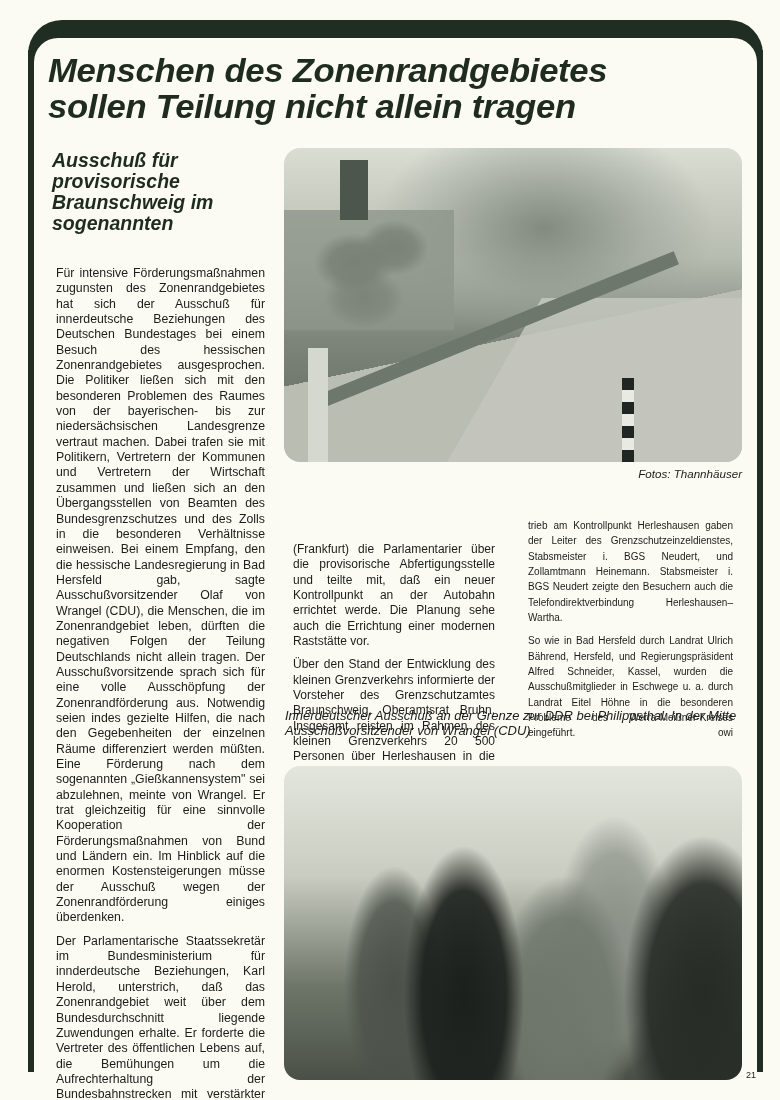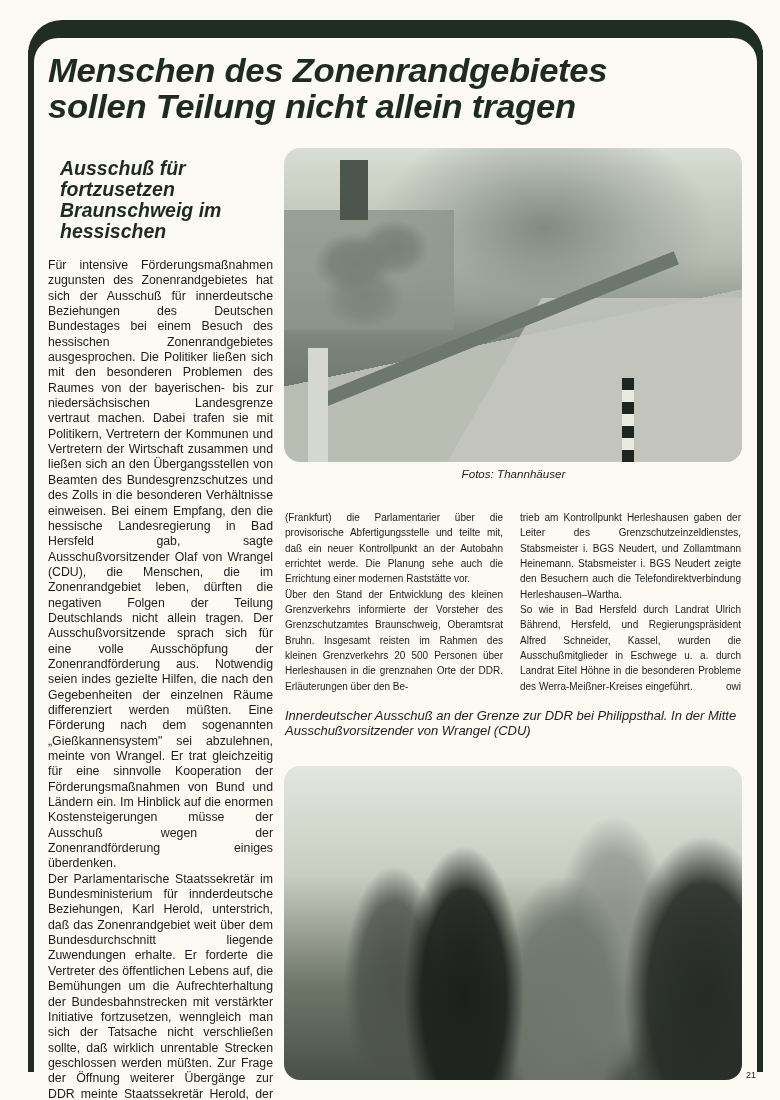--- a/index.html
+++ b/index.html
@@ -28,28 +28,28 @@
   .headline {
     position: absolute; left: 48px; top: 52px; width: 700px;
     font-family: "Liberation Sans", sans-serif; font-weight: bold; font-style: italic;
     font-size: 34px; line-height: 36px; letter-spacing: -0.3px;
     color: #1f2b20; margin: 0;
     transform: scaleX(1.02); transform-origin: left;
   }
   .subhead {
     position: absolute; left: 48px; top: 146px; width: 230px;
     font-weight: bold; font-style: italic; font-size: 19.5px; line-height: 21px;
-    color: #1f2b20; margin: 12px;
+    color: #1f2b20; margin: 4px;
   }
   .col-left {
     position: absolute; left: 48px; top: 258px; width: 225px;
     font-size: 12.3px; line-height: 15.35px; text-align: justify;
     color: #1b1d1a;
   }
-  .col-left p, .col-mid p, .col-right p { margin: 0; }
+  .col-left p, .col-mid p, .col-right p { margin: 8px; }
   .photo {
     position: absolute; border-radius: 16px; overflow: hidden;
   }
   .photo1 {
     left: 284px; top: 148px; width: 458px; height: 314px;
     background:
       radial-gradient(ellipse 40px 30px at 70px 115px, #2b332d 0%, rgba(43,51,45,0.85) 60%, rgba(0,0,0,0) 100%),
       radial-gradient(ellipse 35px 28px at 110px 100px, #2e362f 0%, rgba(46,54,47,0.8) 60%, rgba(0,0,0,0) 100%),
       radial-gradient(ellipse 40px 30px at 80px 150px, #39413a 0%, rgba(57,65,58,0.7) 60%, rgba(0,0,0,0) 100%),
       radial-gradient(ellipse 170px 110px at 260px 80px, rgba(120,128,118,0.85) 0%, rgba(150,158,148,0.5) 60%, rgba(0,0,0,0) 100%),
@@ -77,24 +77,24 @@
     background: #d5d8cf;
   }
   .photo1 .pole {
     position: absolute; left: 338px; top: 230px; width: 12px; height: 84px;
     background: repeating-linear-gradient(180deg, #1f2520 0 12px, #e9ebe3 12px 24px);
   }
   .caption1 {
     position: absolute; left: 285px; top: 466px; width: 457px;
     font-style: italic; font-size: 11.6px; line-height: 15px; color: #1b1d1a;
   }
-  .caption1 .credit { display: block; text-align: center; }
+  .caption1 .credit { display: block; text-align: right; }
   .col-mid {
-    position: absolute; left: 285px; top: 510px; width: 218px;
-    font-size: 10px; line-height: 15.35px; text-align: justify;
+    position: absolute; left: 285px; top: 534px; width: 218px;
+    font-size: 12px; line-height: 15.35px; text-align: justify;
   }
   .col-right {
     position: absolute; left: 520px; top: 510px; width: 221px;
     font-size: 10px; line-height: 15.35px; text-align: justify;
   }
   .sig { float: right; }
   .caption2 {
     position: absolute; left: 285px; top: 708px; width: 457px;
     font-style: italic; font-size: 13px; line-height: 15px; color: #1b1d1a;
   }
@@ -121,23 +121,23 @@
 <div class="frame-left"></div>
 <div class="frame-right"></div>
 
 <h1 class="headline">
   <span>Menschen des Zonenrandgebietes</span><br>
   <span>sollen Teilung nicht allein tragen</span>
 </h1>
 
 <h2 class="subhead">
   <span>Ausschuß für</span><br>
-  <span>fortzusetzen</span><br>
+  <span>provisorische</span><br>
   <span>Braunschweig im</span><br>
-  <span>hessischen</span><br>
+  <span>sogenannten</span><br>
 </h2>
 
 <div class="col-left">
   <p>Für intensive Förderungsmaßnahmen zugunsten des Zonenrandgebietes hat sich der Ausschuß für innerdeutsche Beziehungen des Deutschen Bundestages bei einem Besuch des hessischen Zonenrandgebietes ausgesprochen. Die Politiker ließen sich mit den besonderen Problemen des Raumes von der bayerischen- bis zur niedersächsischen Landesgrenze vertraut machen. Dabei trafen sie mit Politikern, Vertretern der Kommunen und Vertretern der Wirtschaft zusammen und ließen sich an den Übergangsstellen von Beamten des Bundesgrenzschutzes und des Zolls in die besonderen Verhältnisse einweisen. Bei einem Empfang, den die hessische Landesregierung in Bad Hersfeld gab, sagte Ausschußvorsitzender Olaf von Wrangel (CDU), die Menschen, die im Zonenrandgebiet leben, dürften die negativen Folgen der Teilung Deutschlands nicht allein tragen. Der Ausschußvorsitzende sprach sich für eine volle Ausschöpfung der Zonenrandförderung aus. Notwendig seien indes gezielte Hilfen, die nach den Gegebenheiten der einzelnen Räume differenziert werden müßten. Eine Förderung nach dem sogenannten „Gießkannensystem" sei abzulehnen, meinte von Wrangel. Er trat gleichzeitig für eine sinnvolle Kooperation der Förderungsmaßnahmen von Bund und Ländern ein. Im Hinblick auf die enormen Kostensteigerungen müsse der Ausschuß wegen der Zonenrandförderung einiges überdenken.</p>
   <p>Der Parlamentarische Staatssekretär im Bundesministerium für innderdeutsche Beziehungen, Karl Herold, unterstrich, daß das Zonenrandgebiet weit über dem Bundesdurchschnitt liegende Zuwendungen erhalte. Er forderte die Vertreter des öffentlichen Lebens auf, die Bemühungen um die Aufrechterhaltung der Bundesbahnstrecken mit verstärkter Initiative fortzusetzen, wenngleich man sich der Tatsache nicht verschließen sollte, daß wirklich unrentable Strecken geschlossen werden müßten. Zur Frage der Öffnung weiterer Übergänge zur DDR meinte Staatssekretär Herold, der Wunsch sei berechtigt und man werde das Problem nicht aus den Augen verlieren, es bestehe jedoch zur Zeit wenig Aussicht auf Erfolg.</p>
 
 </div>
 
 <div class="photo photo1">
   <div class="building"></div>

